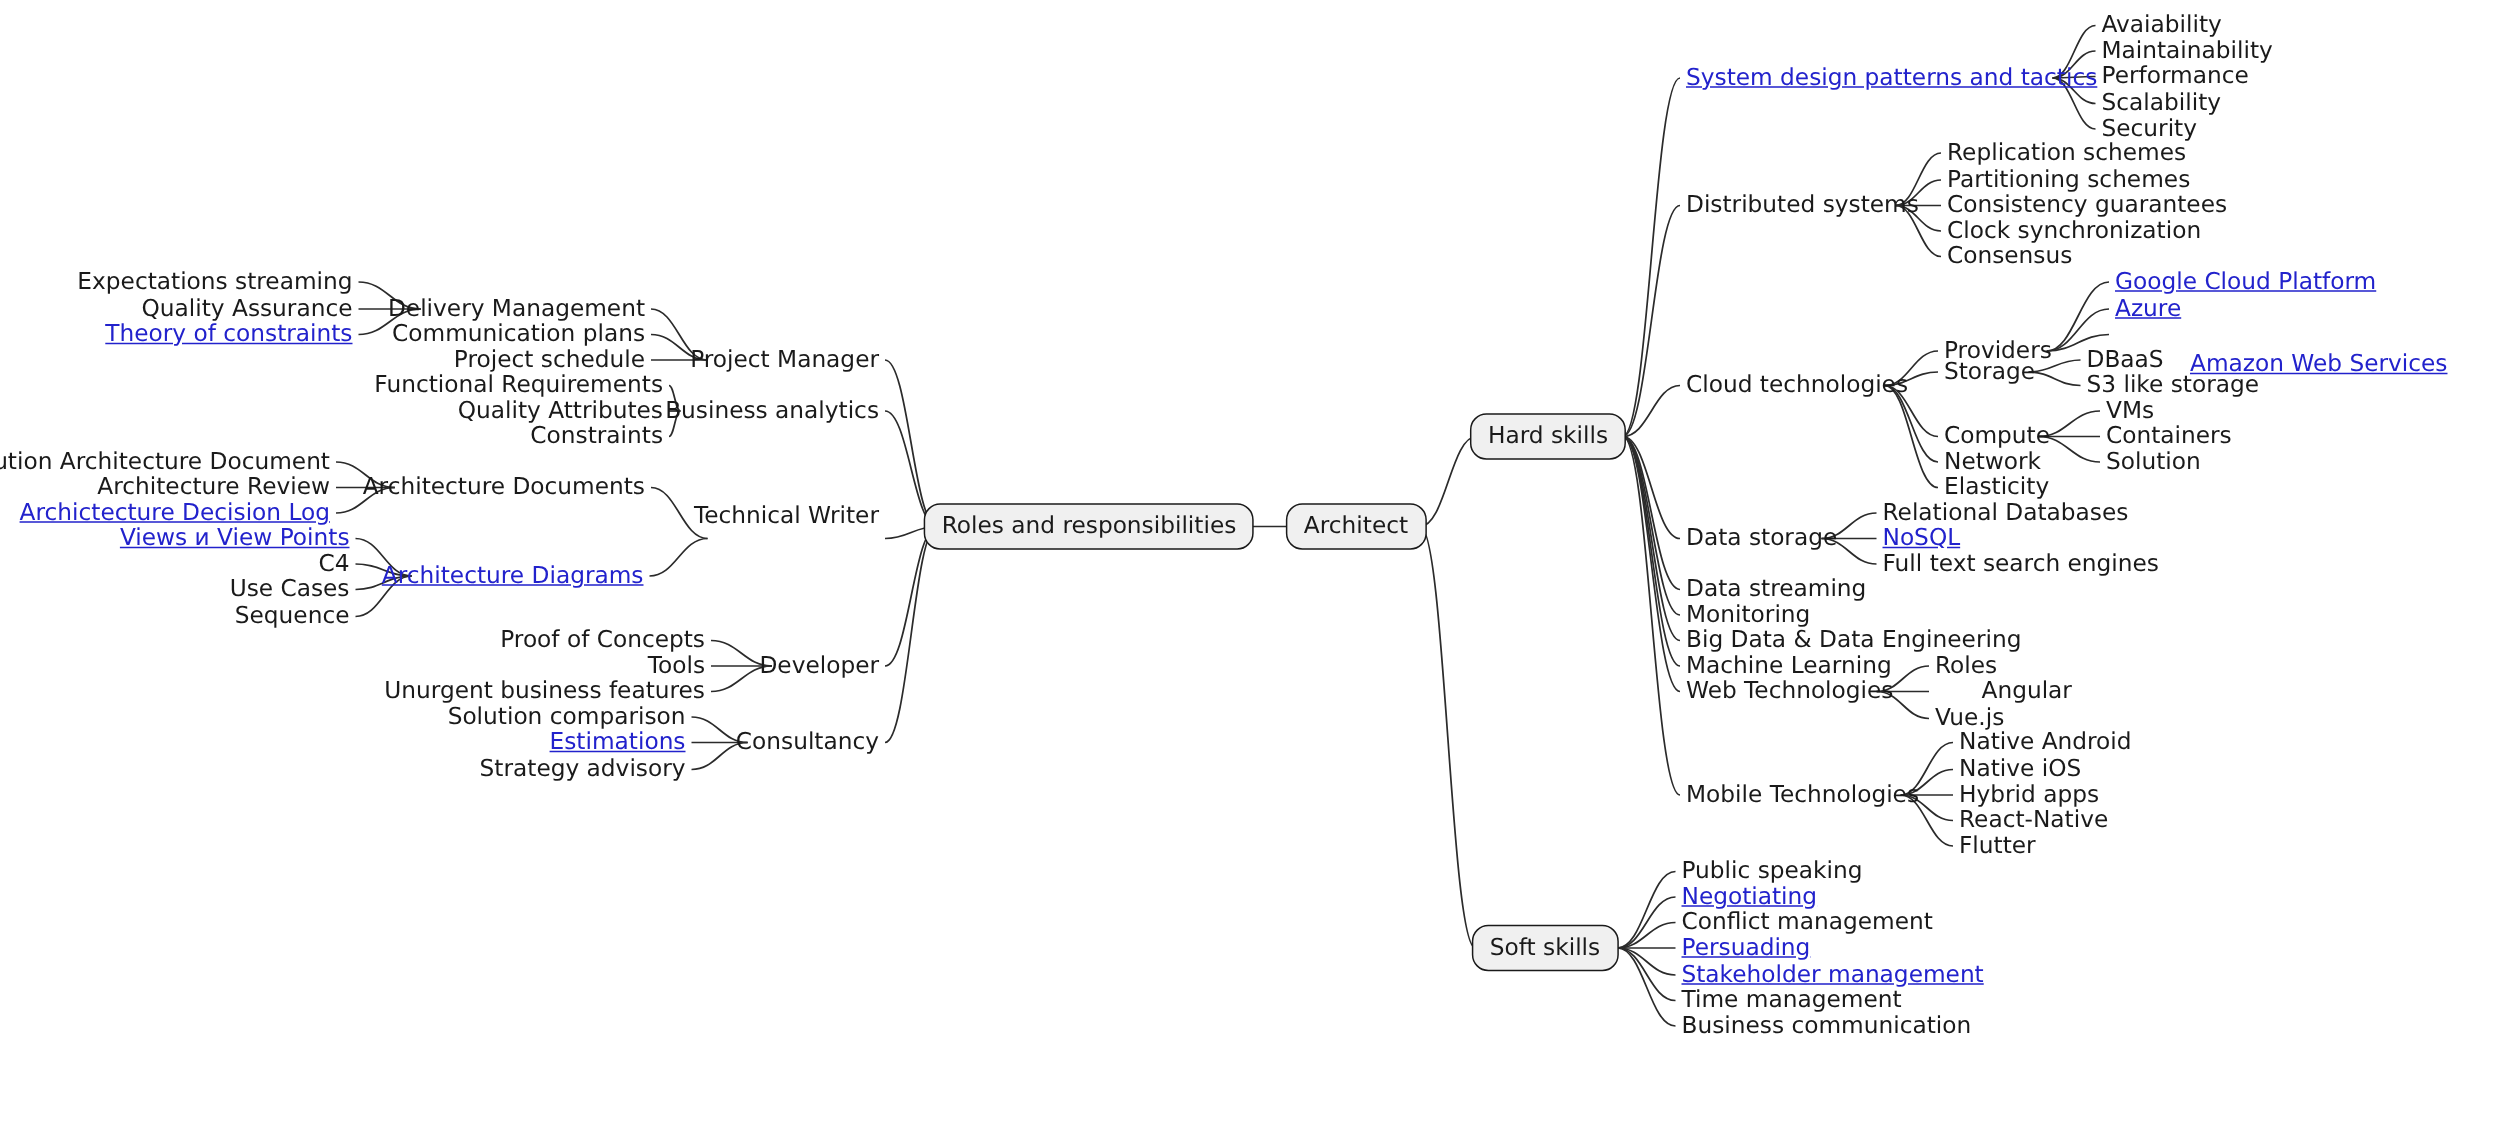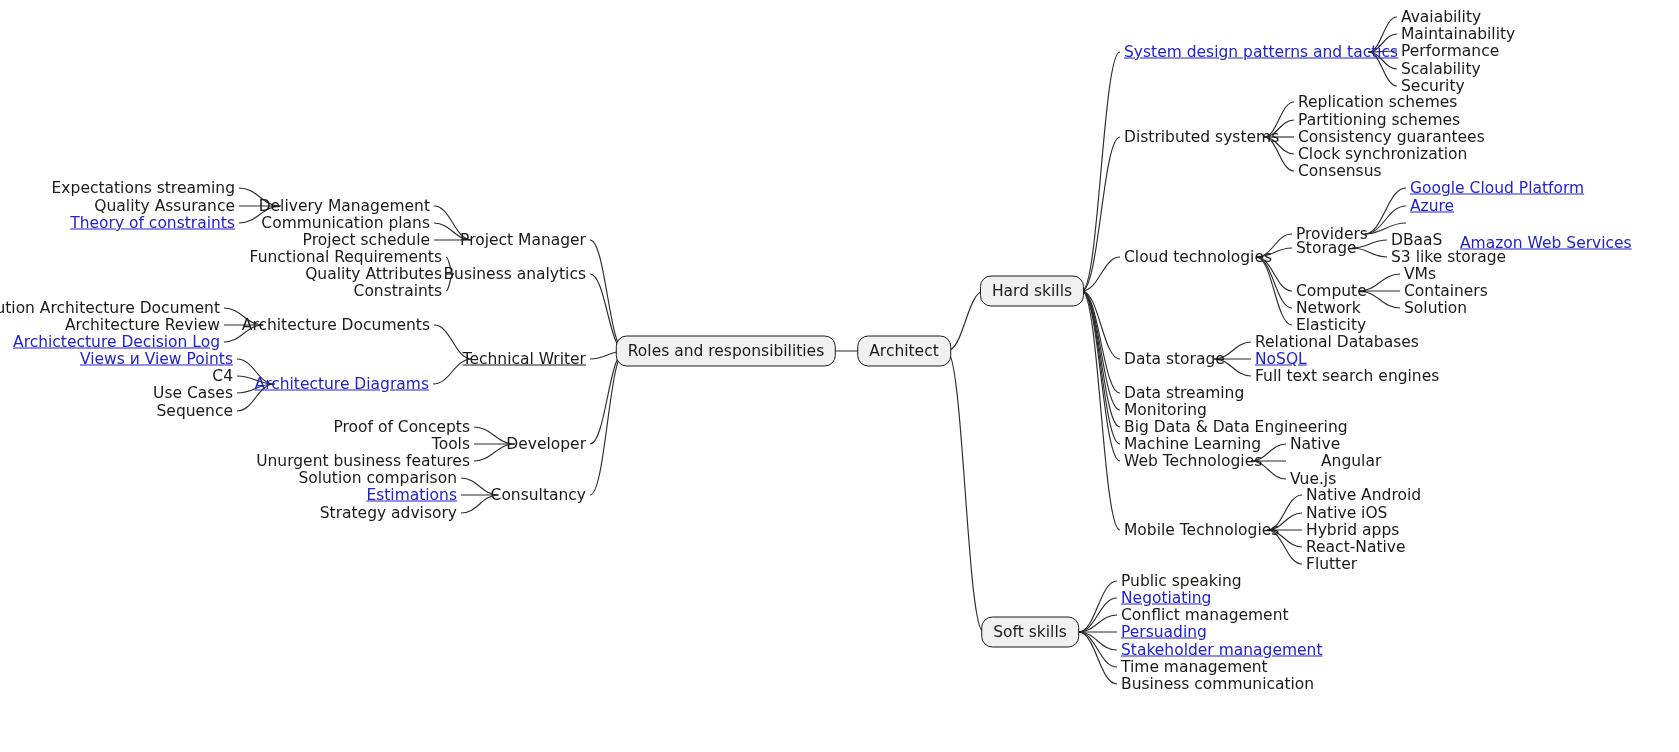--- a/index.html
+++ b/index.html
@@ -175,21 +175,21 @@
       <div class="lbl l" style="left: 1296px; top: 325px;"><span>Elasticity</span></div>
       <div class="lbl l" style="left: 1124px; top: 359px;"><span>Data storage</span></div>
       <div class="lbl l" style="left: 1255px; top: 342px;"><span>Relational Databases</span></div>
       <div class="lbl l" style="left: 1255px; top: 359px;"><span class="link">NoSQL</span></div>
       <div class="lbl l" style="left: 1255px; top: 376px; text-align: right;"><span>Full text search engines</span></div>
       <div class="lbl l" style="left: 1124px; top: 393px;"><span>Data streaming</span></div>
       <div class="lbl l" style="left: 1124px; top: 410px;"><span>Monitoring</span></div>
       <div class="lbl l" style="left: 1124px; top: 427px;"><span>Big Data &amp; Data Engineering</span></div>
       <div class="lbl l" style="left: 1124px; top: 444px;"><span>Machine Learning</span></div>
       <div class="lbl l" style="left: 1124px; top: 461px;"><span>Web Technologies</span></div>
-      <div class="lbl l" style="left: 1290px; top: 444px;"><span>Native</span></div>
+      <div class="lbl l" style="left: 1290px; top: 444px;"><span>Roles</span></div>
       <div class="lbl l" style="left: 1290px; top: 461px; margin-left: 31px;"><span>Angular</span></div>
       <div class="lbl l" style="left: 1290px; top: 479px;"><span>Vue.js</span></div>
       <div class="lbl l" style="left: 1124px; top: 530px;"><span>Mobile Technologies</span></div>
       <div class="lbl l" style="left: 1306px; top: 495px;"><span>Native Android</span></div>
       <div class="lbl l" style="left: 1306px; top: 513px;"><span>Native iOS</span></div>
       <div class="lbl l" style="left: 1306px; top: 530px;"><span>Hybrid apps</span></div>
       <div class="lbl l" style="left: 1306px; top: 547px;"><span>React-Native</span></div>
       <div class="lbl l" style="left: 1306px; top: 564px;"><span>Flutter</span></div>
       <div class="lbl l" style="left: 1121px; top: 581px;"><span>Public speaking</span></div>
       <div class="lbl l" style="left: 1121px; top: 598px;"><span class="link">Negotiating</span></div>
@@ -202,21 +202,21 @@
       <div class="lbl r" style="left: 430px; top: 206px;"><span>Delivery Management</span></div>
       <div class="lbl r" style="left: 235px; top: 188px;"><span>Expectations streaming</span></div>
       <div class="lbl r" style="left: 235px; top: 206px;"><span>Quality Assurance</span></div>
       <div class="lbl r" style="left: 235px; top: 223px;"><span class="link">Theory of constraints</span></div>
       <div class="lbl r" style="left: 430px; top: 223px;"><span>Communication plans</span></div>
       <div class="lbl r" style="left: 430px; top: 240px;"><span>Project schedule</span></div>
       <div class="lbl r" style="left: 586px; top: 274px;"><span>Business analytics</span></div>
       <div class="lbl r" style="left: 442px; top: 257px;"><span>Functional Requirements</span></div>
       <div class="lbl r" style="left: 442px; top: 274px;"><span>Quality Attributes</span></div>
       <div class="lbl r" style="left: 442px; top: 291px;"><span>Constraints</span></div>
-      <div class="lbl r" style="left: 586px; top: 359px; text-decoration: underline;"><span>Technical Writer</span></div>
+      <div class="lbl r" style="left: 586px; top: 344px;"><span>Technical Writer</span></div>
       <div class="lbl r" style="left: 430px; top: 325px;"><span>Architecture Documents</span></div>
       <div class="lbl r" style="left: 220px; top: 308px;"><span>Solution Architecture Document</span></div>
       <div class="lbl r" style="left: 220px; top: 325px;"><span>Architecture Review</span></div>
       <div class="lbl r" style="left: 220px; top: 342px;"><span class="link">Archictecture Decision Log</span></div>
       <div class="lbl r" style="left: 429px; top: 384px;"><span class="link">Architecture Diagrams</span></div>
       <div class="lbl r" style="left: 233px; top: 359px;"><span class="link">Views и View Points</span></div>
       <div class="lbl r" style="left: 233px; top: 376px;"><span>C4</span></div>
       <div class="lbl r" style="left: 233px; top: 393px;"><span>Use Cases</span></div>
       <div class="lbl r" style="left: 233px; top: 411px;"><span>Sequence</span></div>
       <div class="lbl r" style="left: 586px; top: 444px;"><span>Developer</span></div>

